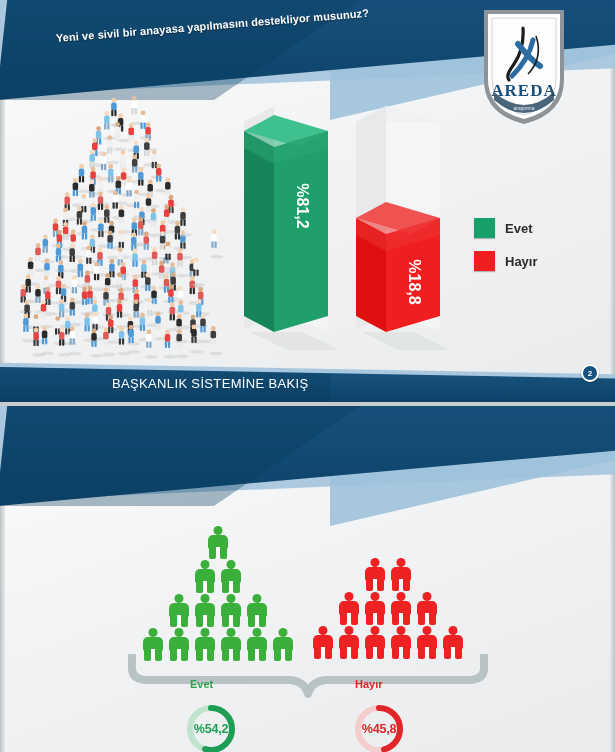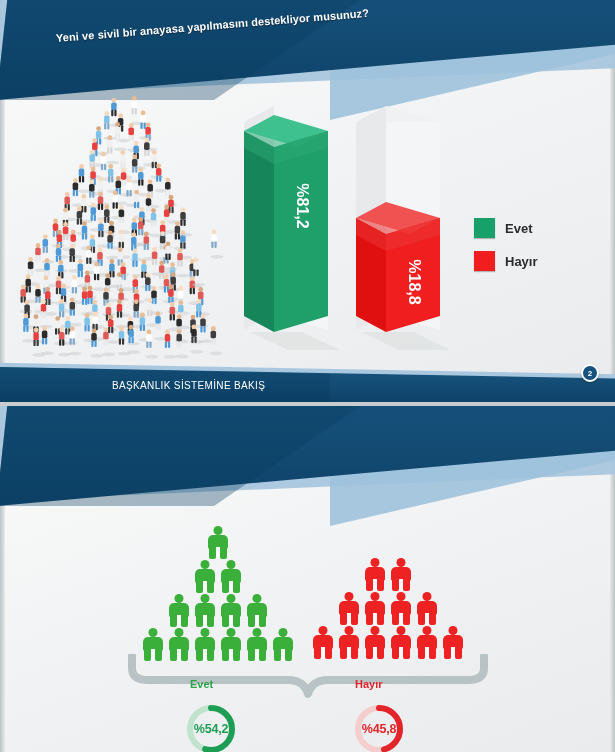--- a/index.html
+++ b/index.html
@@ -80,21 +80,21 @@
     background:linear-gradient(180deg,#1a5884 0%,#134d76 60%,#0f4168 100%);
     clip-path: polygon(0 22%, 100% 48%, 100% 100%, 0 100%);
   }
   .fb-dark2 {
     position:absolute; left:0; bottom:0; width:330px; height:45px;
     background:rgba(8,55,88,.30);
     clip-path: polygon(0 22%, 100% 38%, 100% 100%, 0 100%);
   }
   .footer-label {
     position:absolute; left:68px; bottom:11px;
-    color:#ffffff; font-size:10px; letter-spacing:.35px;padding-left:44px;
+    color:#ffffff; font-size:13px; letter-spacing:.35px;padding-left:44px;
   }
   .page-badge {
     position:absolute; right:16px; bottom:20px;
     width:18px; height:18px; border-radius:50%;
     background:#15527f; border:2px solid #ffffff;
     color:#fff; font-size:8px; font-weight:bold;
     display:flex; align-items:center; justify-content:center;
     box-shadow:0 1px 2px rgba(0,0,0,.3);
   }
 
@@ -1302,20 +1302,34 @@
       <div class="legend-row">
         <span class="legend-swatch" style="background:#17a06a"></span>
         <span class="legend-label">Evet</span>
       </div>
       <div class="legend-row">
         <span class="legend-swatch" style="background:#f01e1e"></span>
         <span class="legend-label">Hayır</span>
       </div>
     </div>
 
+    <div class="logo" id="logo1">
+      <svg width="92" height="122" viewBox="0 0 92 122">
+        <path d="M6 4 H86 V74 Q86 108 46 118 Q6 108 6 74 Z" fill="#8d9396"></path>
+        <path d="M10 8 H82 V73 Q82 104 46 113 Q10 104 10 73 Z" fill="#ffffff"></path>
+        <path d="M14 12 H78 V72 Q78 100 46 109 Q14 100 14 72 Z" fill="#fdfdfd" stroke="#cfd3d5" stroke-width="1"></path>
+        <path d="M45 22 C46 38 43 48 36 58 C31 65 28 70 31 74" stroke="#1d1d1d" stroke-width="3.2" fill="none" stroke-linecap="round"></path>
+        <path d="M40 38 C48 48 56 56 62 60" stroke="#2d6ca3" stroke-width="6" fill="none" stroke-linecap="round"></path>
+        <path d="M55 34 C52 48 44 60 34 70" stroke="#2d6ca3" stroke-width="5" fill="none" stroke-linecap="round"></path>
+        <path d="M58 30 C63 44 60 58 50 68" stroke="#1d1d1d" stroke-width="1.6" fill="none"></path>
+        <text x="46" y="90" text-anchor="middle" font-size="17" font-weight="bold" fill="#1a4f7a" font-family="Liberation Serif, serif" letter-spacing="1">AREDA</text>
+        <path d="M16 86 Q46 112 76 86 L76 94 Q46 120 16 94 Z" fill="#2b4a63" opacity=".85"></path>
+        <text x="46" y="104" text-anchor="middle" font-size="5" fill="#e6eef5" font-family="Liberation Sans, sans-serif">araştırma</text>
+      </svg>
+    </div>
 
     <div class="footer-band">
       <div class="fb-pale"></div>
       <div class="fb-dark"></div>
       <div class="fb-dark2"></div>
       <span class="footer-label">BAŞKANLIK SİSTEMİNE BAKIŞ</span>
       <span class="page-badge">2</span>
     </div>
   </section>
 

